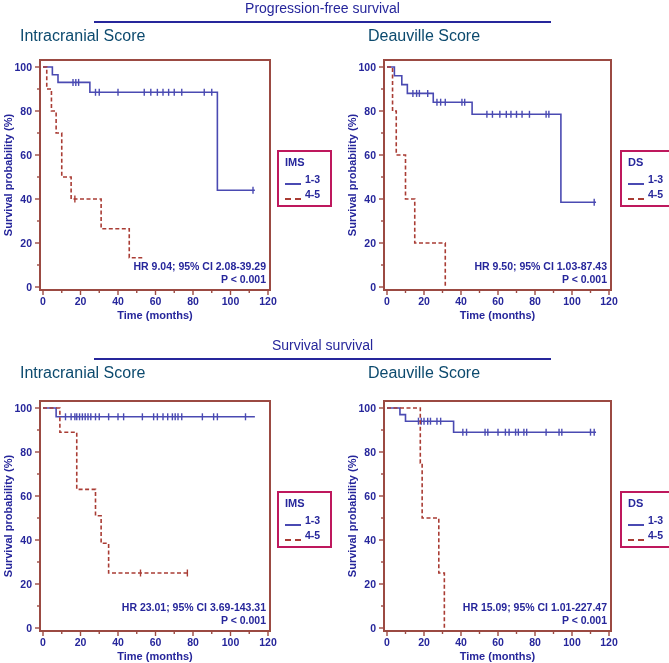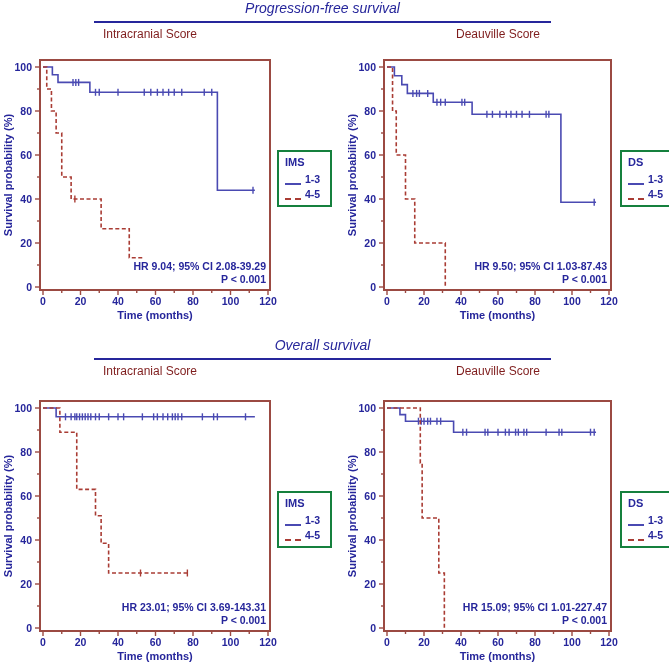--- a/index.html
+++ b/index.html
@@ -1,28 +1,28 @@
 <!DOCTYPE html>
 <html><head>
 <meta charset="utf-8">
 <style>
   html,body{margin:0;padding:0;background:#ffffff;}
   .figure{position:relative;width:669px;height:663px;background:#fff;overflow:hidden;
           font-family:"Liberation Sans",sans-serif;}
   .section-title{position:absolute;left:94px;width:457px;text-align:center;
-          font-size:14px;color:#26269b;font-style:italic;}
+          font-size:14px;color:#26269b;}
   .section-underline{position:absolute;left:94px;width:457px;height:2px;background:#26269b;}
-  .subtitle{position:absolute;width:260px;text-align:center;font-size:12px;color:#7f1d1d;}
+  .subtitle{position:absolute;width:260px;text-align:left;font-size:16px;color:#0c4a6e;}
   .panel{position:absolute;width:335px;height:272px;}
   svg.plot{position:absolute;left:0;top:0;overflow:visible;}
   svg text{font-family:"Liberation Sans",sans-serif;}
   .tick-label{font-size:10.5px;font-weight:bold;fill:#26269b;}
   .axis-label{font-size:11px;font-weight:bold;fill:#26269b;}
   .annot{font-size:10.5px;font-weight:bold;fill:#26269b;}
-  .legend{position:absolute;top:95px;width:55px;height:57px;border:2px solid #15803d;
+  .legend{position:absolute;top:95px;width:55px;height:57px;border:2px solid #be185d;
           background:#fff;box-sizing:border-box;padding:4px 0 0 6px;}
   .panel[data-geom="left"]  .legend{left:277px;}
   .panel[data-geom="right"] .legend{left:286px;width:53px;}
   .legend-title{font-size:11px;font-weight:bold;color:#26269b;margin-bottom:2px;}
   .legend-item{display:flex;align-items:flex-end;height:15px;}
   .swatch{display:inline-block;width:16px;height:0;margin-right:4px;}
   .legend-label{font-size:10.5px;font-weight:bold;color:#26269b;}
 </style>
 </head>
 <body>
@@ -184,21 +184,21 @@
         <span class="swatch" style="border-top: 2px solid rgb(74, 74, 178);"></span>
         <span class="legend-label">1-3</span>
       </div>
       <div class="legend-item">
         <span class="swatch" style="border-top: 2px dashed rgb(169, 60, 52);"></span>
         <span class="legend-label">4-5</span>
       </div>
     </div>
   </div>
 
-  <div class="section-title" style="top:337px">Overall survival</div>
+  <div class="section-title" style="top:337px">Survival survival</div>
   <div class="section-underline" style="top:358px"></div>
   <div class="subtitle" style="top:364px;left:20px">Intracranial Score</div>
   <div class="subtitle" style="top:364px;left:368px">Deauville Score</div>
 
   <div class="panel" style="left:0;top:396px" data-geom="left">
     <svg class="plot" width="335" height="272">
         <rect x="40" y="5" width="230" height="230" fill="none" stroke="#9b4a42" stroke-width="2"></rect>
         <line x1="43" y1="235" x2="43" y2="240" stroke="#9b4a42" stroke-width="1.4"></line>
         <text x="43" y="250" text-anchor="middle" class="tick-label">0</text>
         <line x1="61.75" y1="235" x2="61.75" y2="238" stroke="#9b4a42" stroke-width="1.4"></line>

